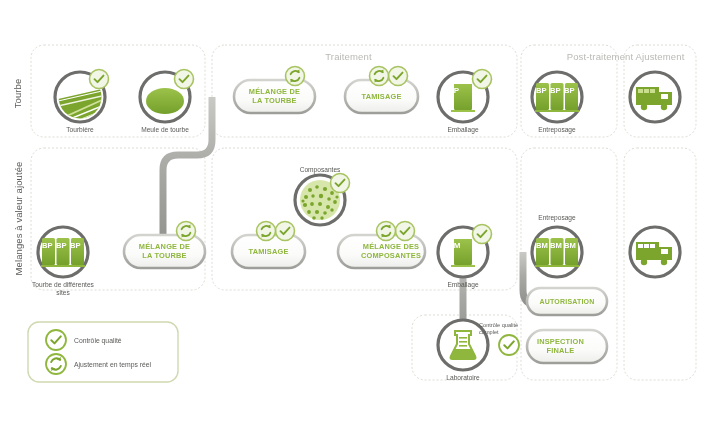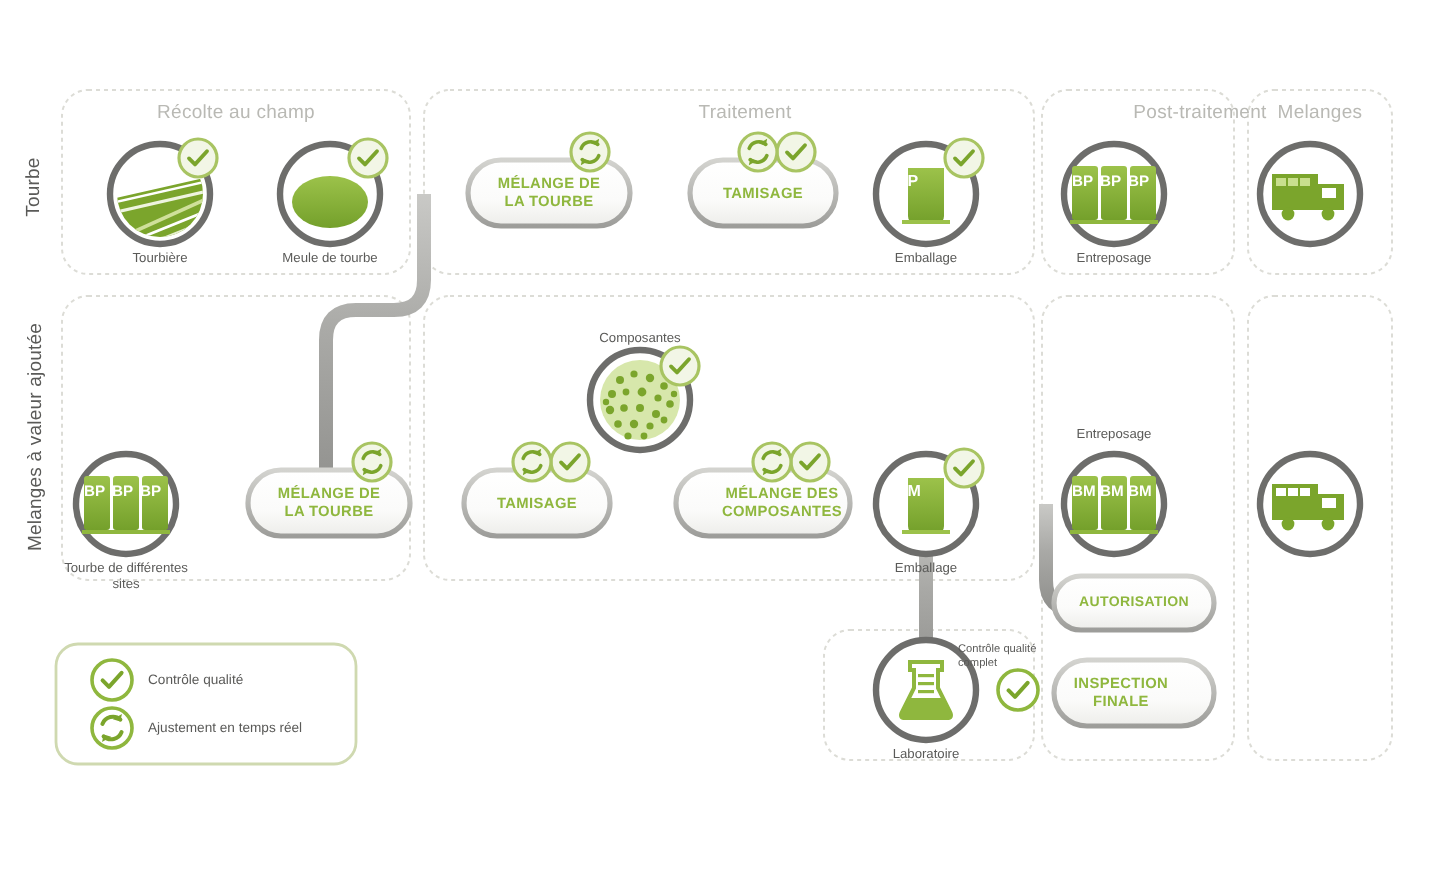--- a/index.html
+++ b/index.html
@@ -348,24 +348,23 @@
         <path d="M60.8 366 a5.6 5.6 0 0 1 -9 2.2" fill="none" stroke="#7ba52c" stroke-width="2" stroke-linecap="round"></path>
         <path d="M61 357 l-0.9 3.8 l-3.7 -1.2 z" fill="#7ba52c"></path>
         <path d="M51 371 l0.9 -3.8 l3.7 1.2 z" fill="#7ba52c"></path>
       </g>
     </g>
   </svg>
 
   <div class="axis-label" style="left:-13px;top:88px;width:60px;text-align:center;transform:rotate(-90deg);">Tourbe</div>
   <div class="axis-label" style="left:-47px;top:213px;width:130px;text-align:center;transform:rotate(-90deg);">Melanges à valeur ajoutée</div>
 
-  <div class="phase-title" style="left:31px;top:51px;width:174px;">Récolte au champ</div>
-  <div class="phase-title" style="left:220px;top:51px;width:305px;">Traitement</div>
+  <div class="phase-title" style="left:196px;top:51px;width:305px;">Traitement</div>
   <div class="phase-title" style="left:552px;top:51px;width:96px;">Post-traitement</div>
-  <div class="phase-title" style="left:624px;top:51px;width:72px;">Melanges</div>
+  <div class="phase-title" style="left:624px;top:51px;width:72px;">Ajustement</div>
 
   <div class="node-caption" style="left:45px;top:126px;width:70px;">Tourbière</div>
   <div class="node-caption" style="left:130px;top:126px;width:70px;">Meule de tourbe</div>
   <div class="node-caption" style="left:428px;top:126px;width:70px;">Emballage</div>
   <div class="node-caption" style="left:522px;top:126px;width:70px;">Entreposage</div>
 
   <div class="badge-caption" style="left:448px;top:88px;width:30px;color:#ffffff;font-size:8px;font-weight:bold;">BP</div>
   <div class="badge-caption" style="left:536px;top:88px;width:14px;color:#ffffff;font-size:7.6px;font-weight:bold;">BP</div>
   <div class="badge-caption" style="left:550px;top:88px;width:14px;color:#ffffff;font-size:7.6px;font-weight:bold;">BP</div>
   <div class="badge-caption" style="left:564px;top:88px;width:14px;color:#ffffff;font-size:7.6px;font-weight:bold;">BP</div>

